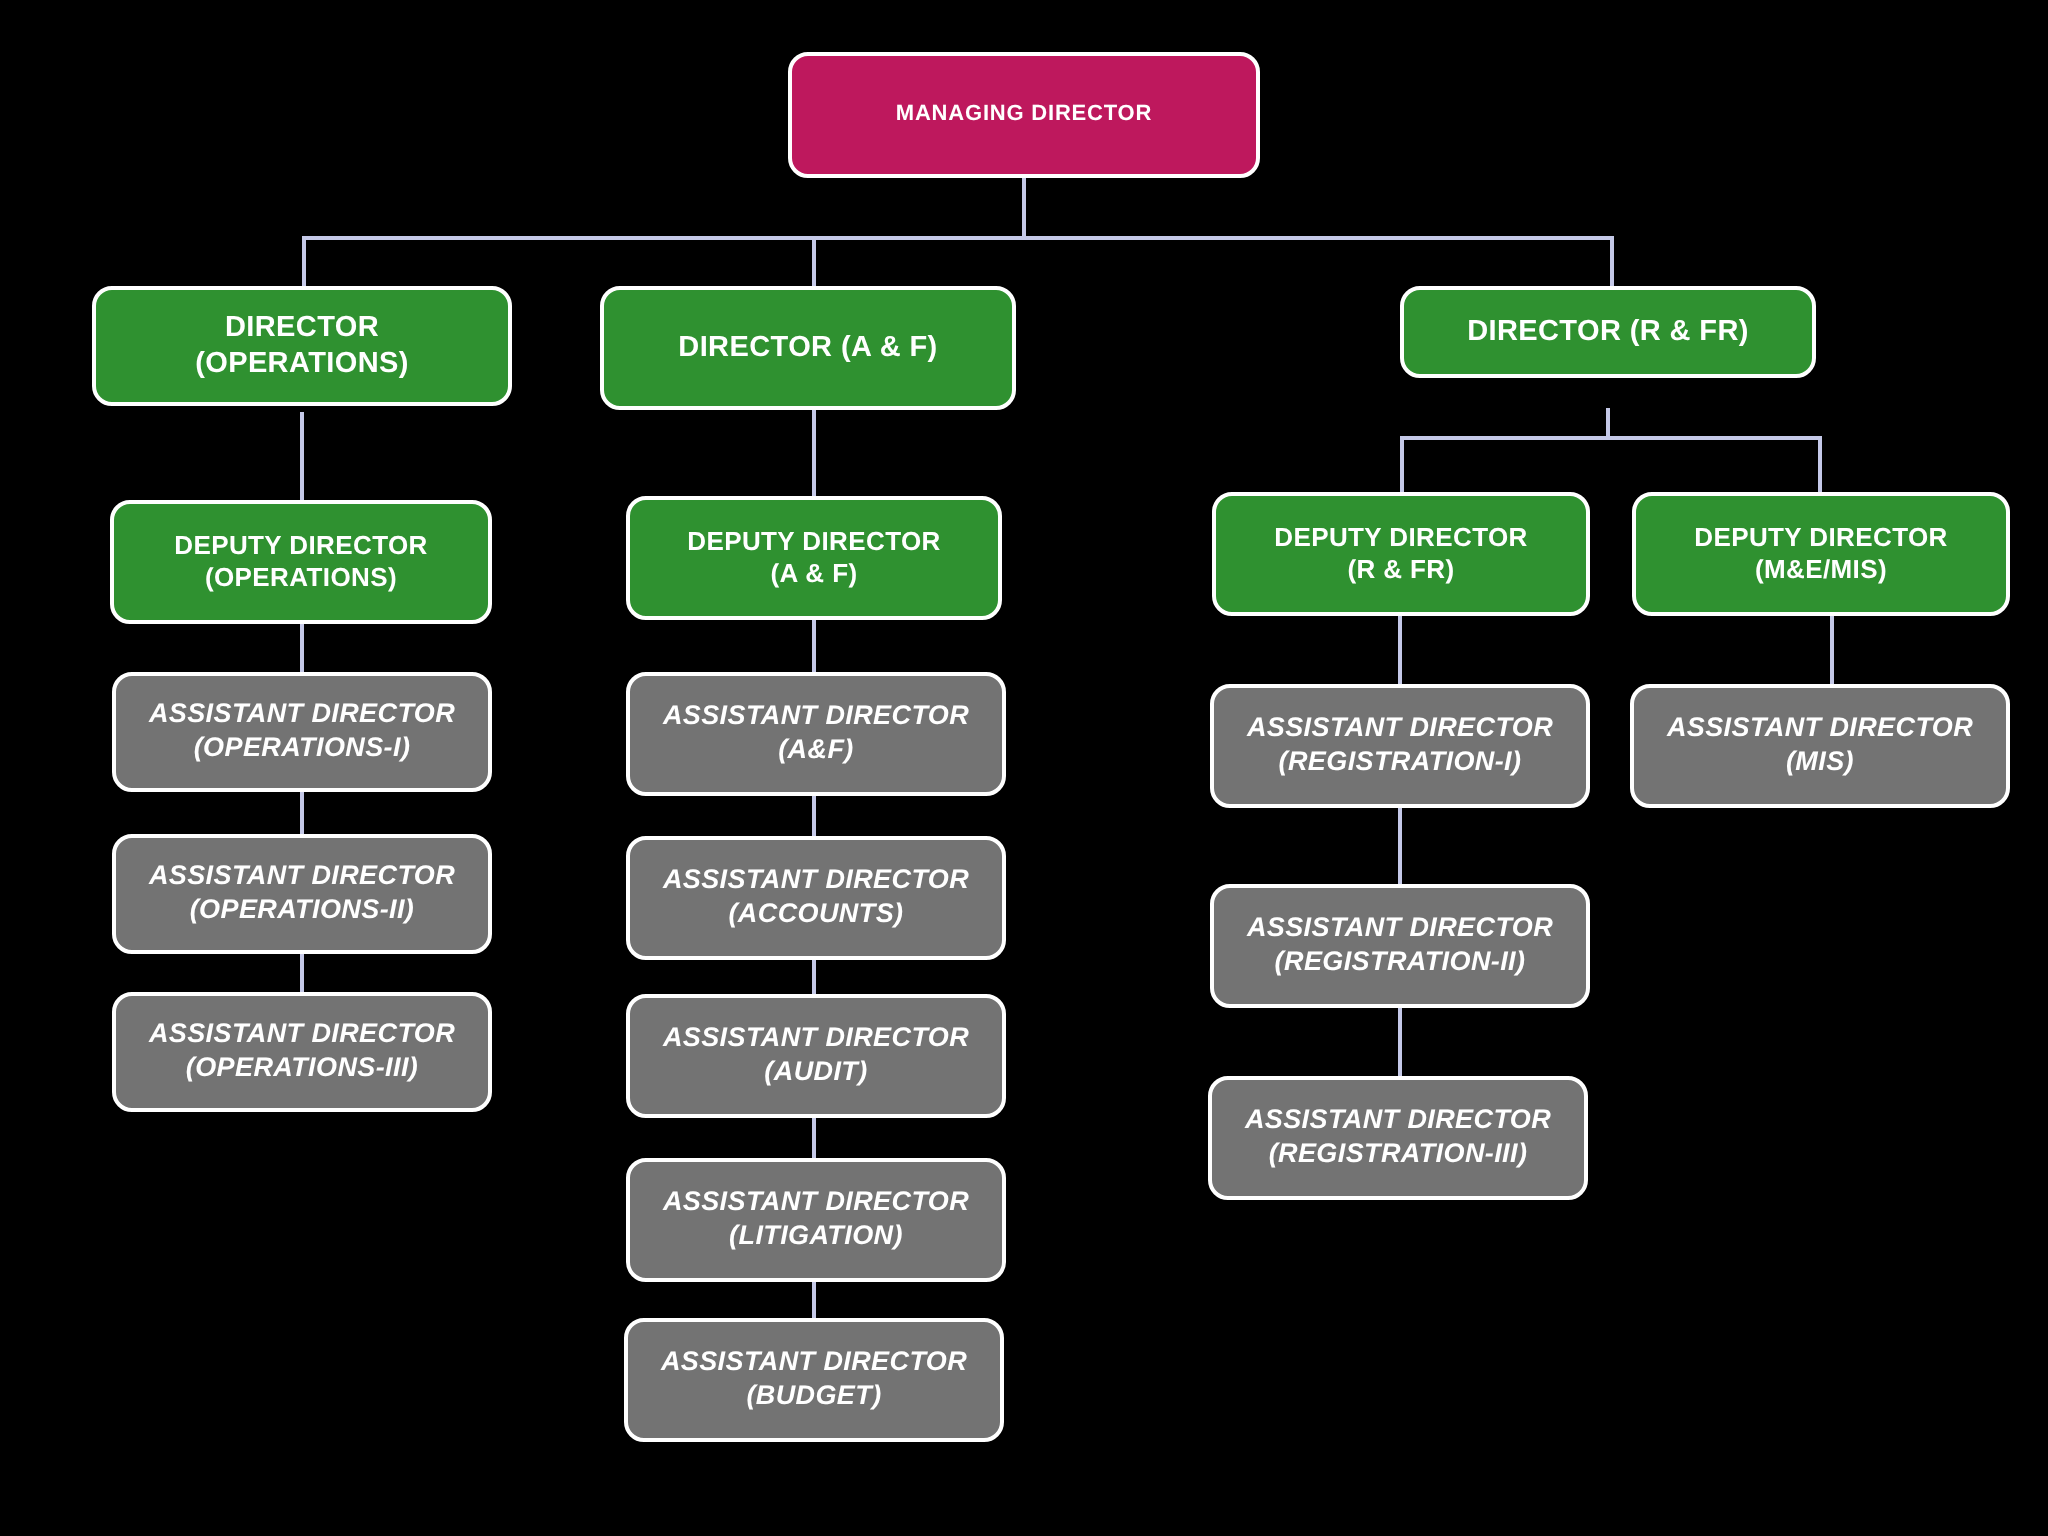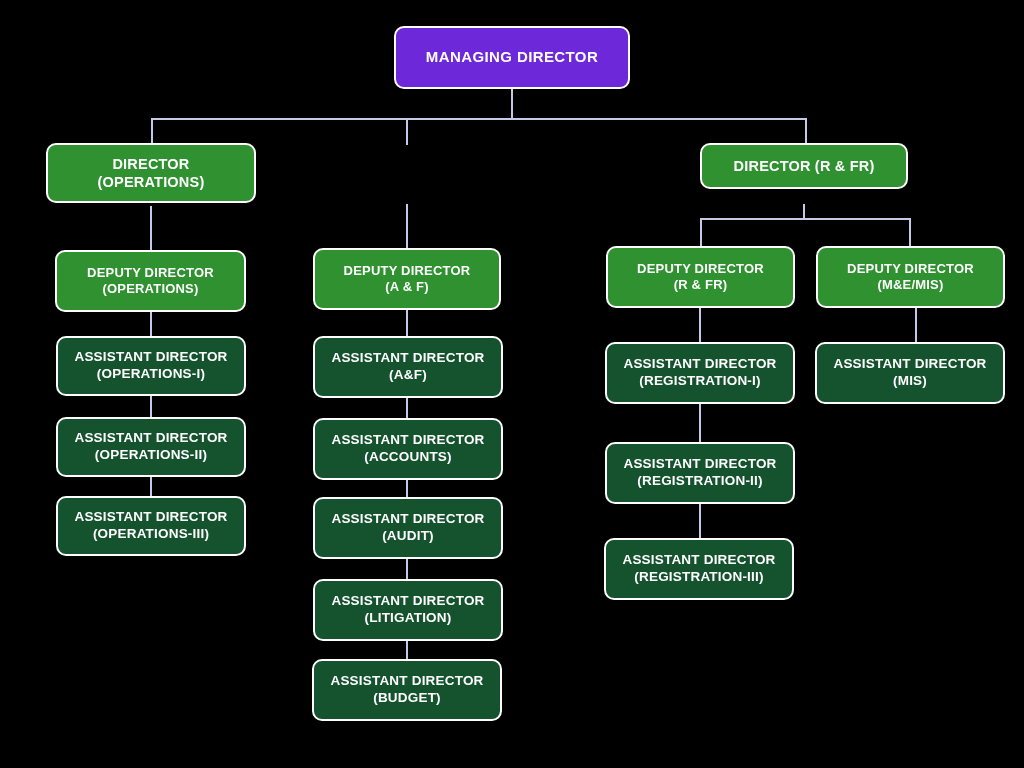--- a/index.html
+++ b/index.html
@@ -36,40 +36,41 @@
     text-align: center;
     color: #ffffff;
     font-weight: bold;
     line-height: 1.25;
     letter-spacing: 0.2px;
     white-space: pre-line;
     padding: 2px 6px;
   }
 
   .node-root {
-    background: #6d28d9;
-    font-size: 15px;
+    background: #be185d;
+    font-size: 11px;
     letter-spacing: 0.4px;
   }
 
   .node-director {
     background: #2f9130;
     font-size: 14.5px;
   }
 
   .node-deputy {
     background: #2f9130;
     font-size: 13px;
   }
 
   .node-assistant {
-    background: #14532d;
+    background: #737373;
     color: #ffffff;
     font-size: 13.5px;
     border-color: #ffffff;
+    font-style: italic;
   }
 </style>
 </head>
 <body>
 
 <div id="chart-canvas">
 
   <div class="conn conn-v" style="left:511px; top:88px; width:2px; height:32px;"></div>
 
   <div class="conn conn-h" style="left:151px; top:118px; width:656px; height:2px;"></div>
@@ -101,20 +102,21 @@
 
   <div class="node node-assistant" style="left:56px; top:336px; width:190px; height:60px;">ASSISTANT DIRECTOR
 (OPERATIONS-I)</div>
 
   <div class="node node-assistant" style="left:56px; top:417px; width:190px; height:60px;">ASSISTANT DIRECTOR
 (OPERATIONS-II)</div>
 
   <div class="node node-assistant" style="left:56px; top:496px; width:190px; height:60px;">ASSISTANT DIRECTOR
 (OPERATIONS-III)</div>
 
+  <div class="node node-director" style="left:300px; top:143px; width:208px; height:62px;">DIRECTOR (A &amp; F)</div>
 
   <div class="node node-deputy" style="left:313px; top:248px; width:188px; height:62px;">DEPUTY DIRECTOR
 (A &amp; F)</div>
 
   <div class="node node-assistant" style="left:313px; top:336px; width:190px; height:62px;">ASSISTANT DIRECTOR
 (A&amp;F)</div>
 
   <div class="node node-assistant" style="left:313px; top:418px; width:190px; height:62px;">ASSISTANT DIRECTOR
 (ACCOUNTS)</div>
 

